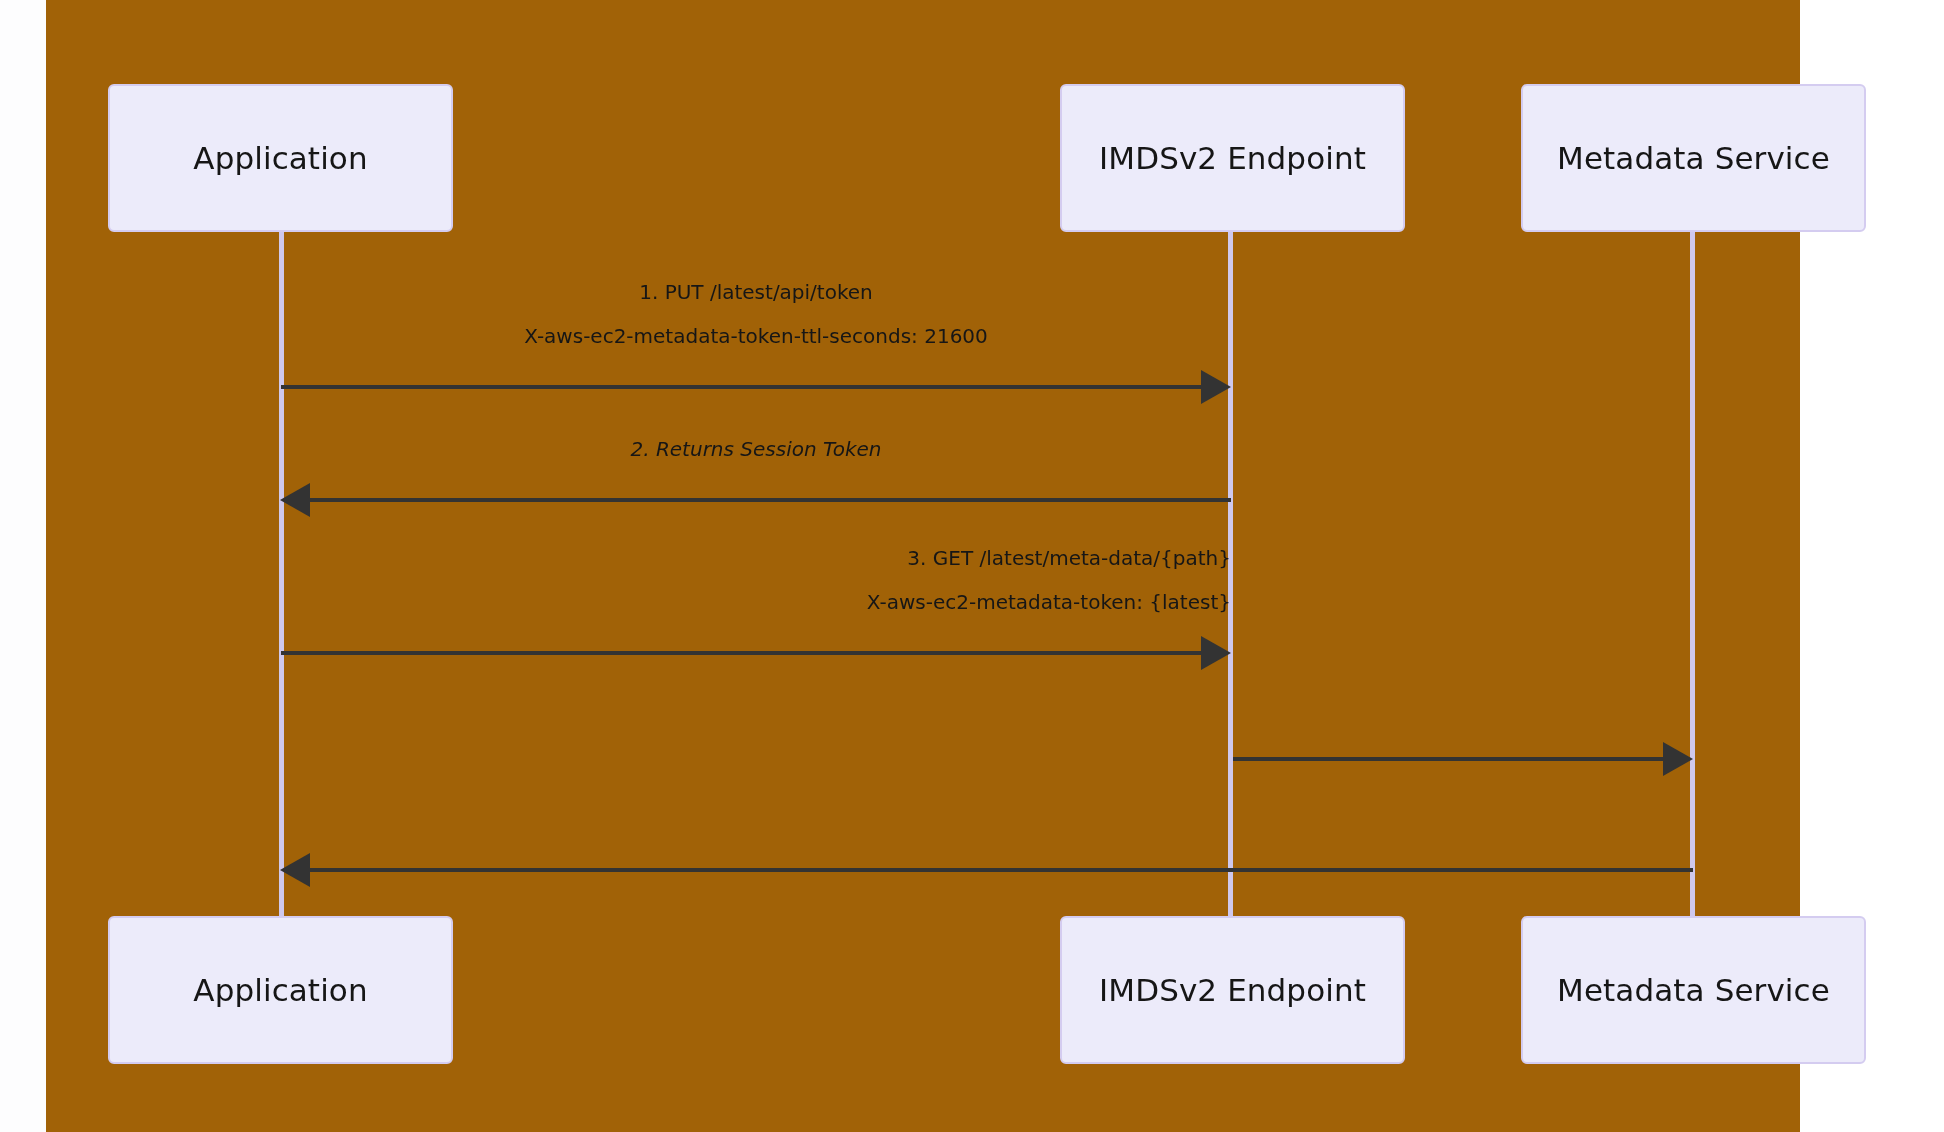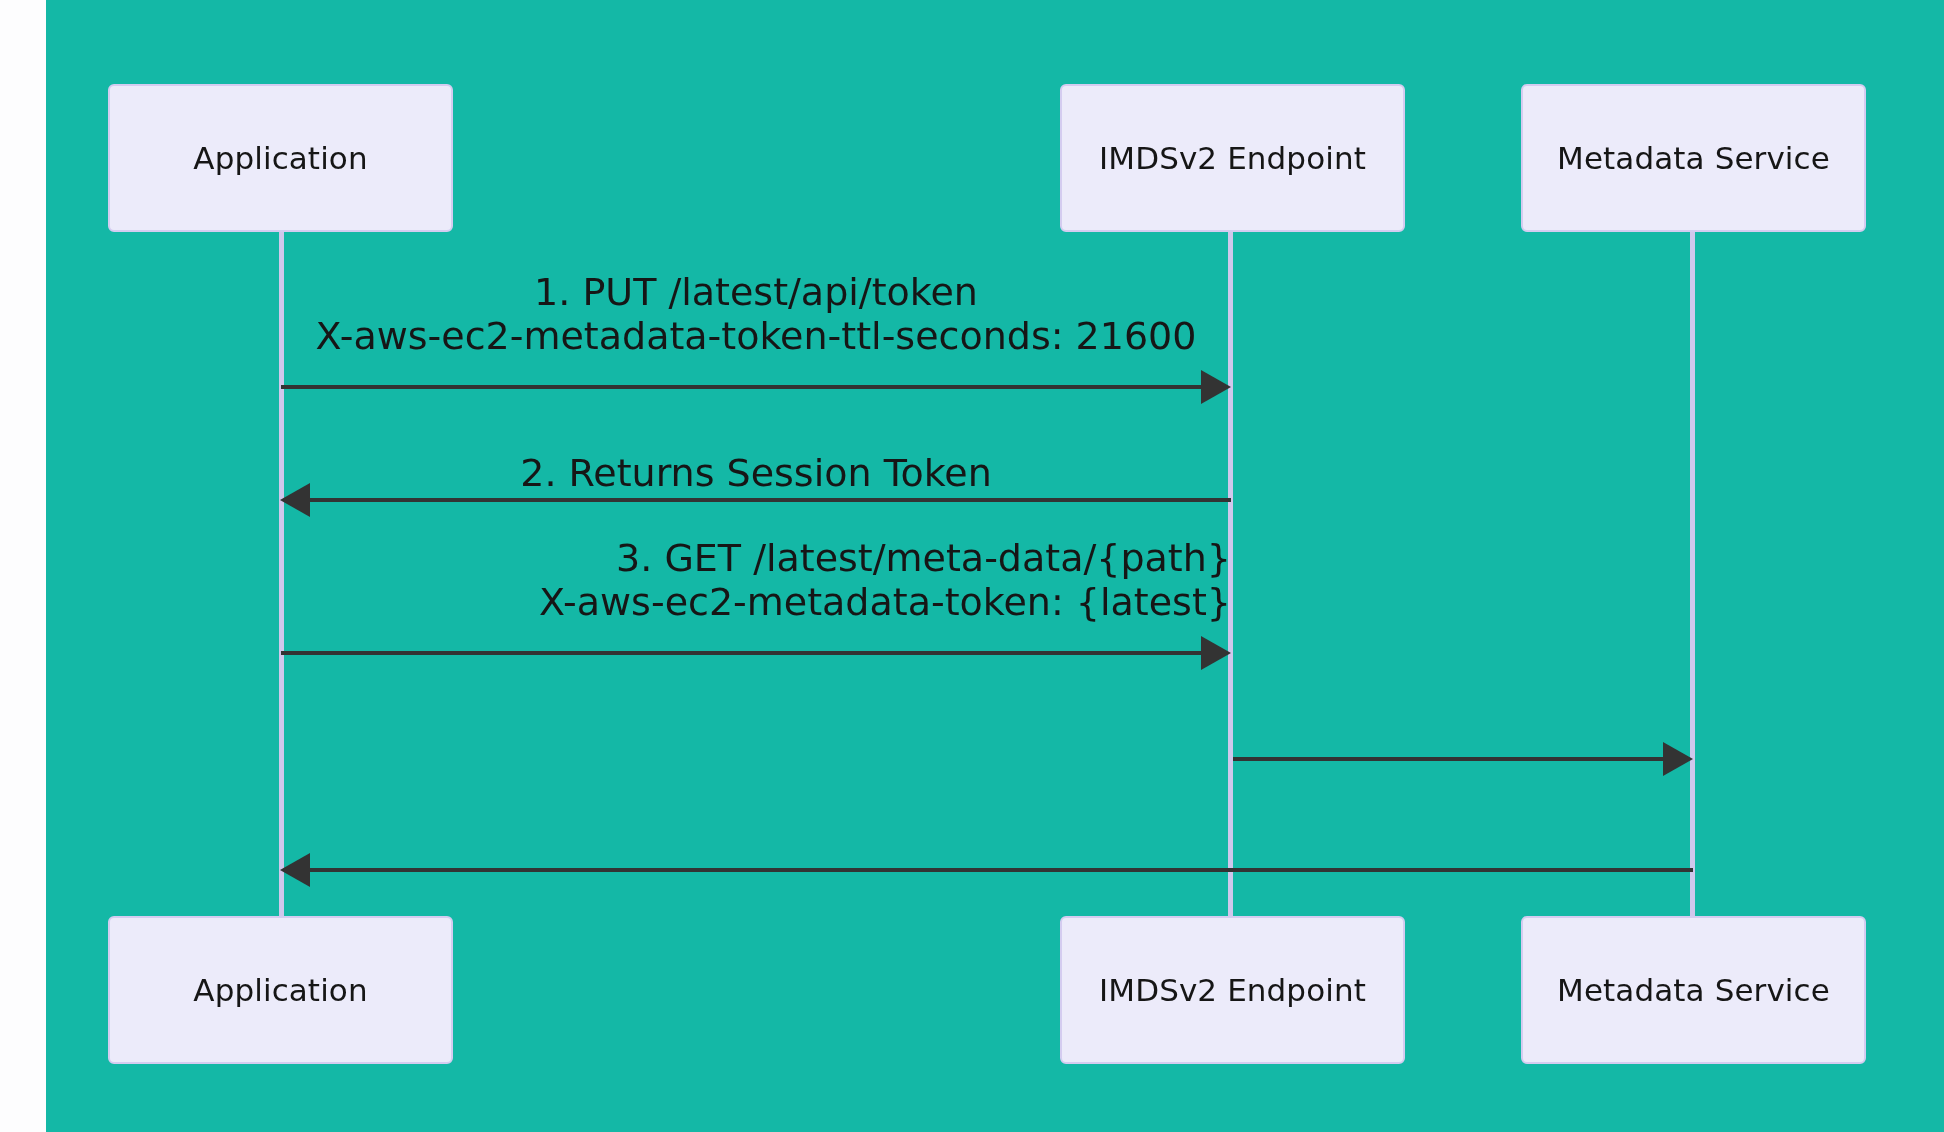--- a/index.html
+++ b/index.html
@@ -8,23 +8,23 @@
     background: #ffffff;
   }
   body {
     width: 1944px;
     height: 1132px;
     font-family: "DejaVu Sans", sans-serif;
     overflow: hidden;
   }
   #diagram-root {
     position: relative;
-    width: 1944px;
+    width: 1800px;
     height: 1132px;
-    background: #14b8a6;
+    background: #a16207;
   }
   
   .edge-band {
     position: absolute;
     left: 0;
     top: 0;
     width: 46px;
     height: 1132px;
     background: #fdfdfe;
   }
@@ -67,21 +67,21 @@
   }
   .arrowhead.left {
     border-top: 17px solid transparent;
     border-bottom: 17px solid transparent;
     border-right: 30px solid #333333;
   }
   .msg-label {
     position: absolute;
     text-align: center;
     font-family: "DejaVu Sans", sans-serif;
-    font-size: 38px;
+    font-size: 20px;
     color: #161616;
     line-height: 44px;
     white-space: nowrap;
   }
   .msg-label .line2 { display: block; }
 </style>
 </head>
 <body>
 
 <div id="diagram-root">
@@ -112,21 +112,21 @@
     <span class="participant-label">Metadata Service</span>
   </div>
 
   <div class="msg-label" style="left:281px; top:270px; width:950px;">
     <span>1. PUT /latest/api/token</span>
     <span class="line2">X-aws-ec2-metadata-token-ttl-seconds: 21600</span>
   </div>
   <div class="msg-line" style="left:281px; top:385px; width:920px;"></div>
   <div class="arrowhead right" style="left:1201px; top:370px;"></div>
 
-  <div class="msg-label" style="left:281px; top:451px; width:950px;">
+  <div class="msg-label" style="left:281px; top:427px; width:950px;font-style:italic;">
     <span>2. Returns Session Token</span>
   </div>
   <div class="msg-line" style="left:310px; top:498px; width:921px;"></div>
   <div class="arrowhead left" style="left:280px; top:483px;"></div>
 
   <div class="msg-label" style="left:281px; top:536px; width:950px;text-align:right;">
     <span>3. GET /latest/meta-data/{path}</span>
     <span class="line2">X-aws-ec2-metadata-token: {latest}</span>
   </div>
   <div class="msg-line" style="left:281px; top:651px; width:920px;"></div>

